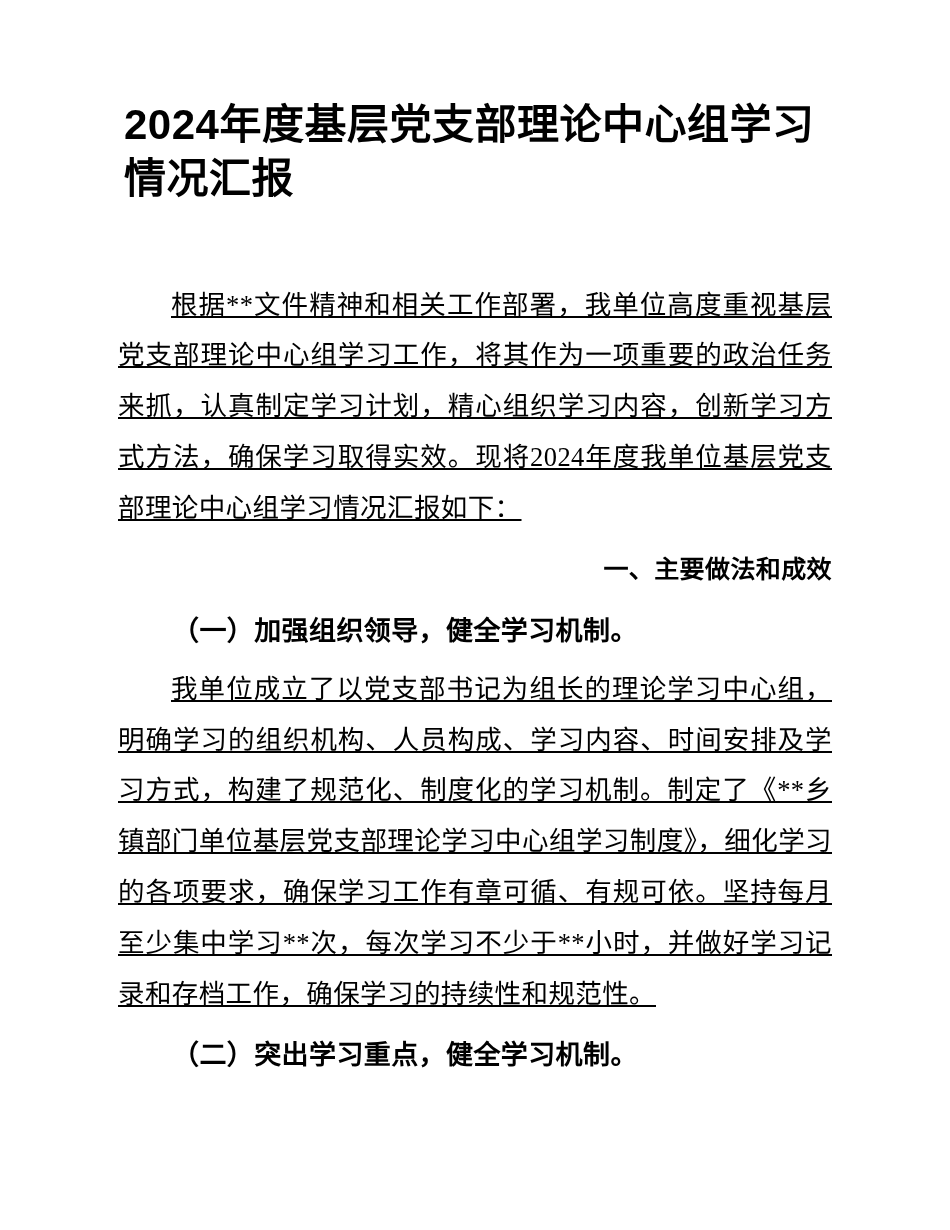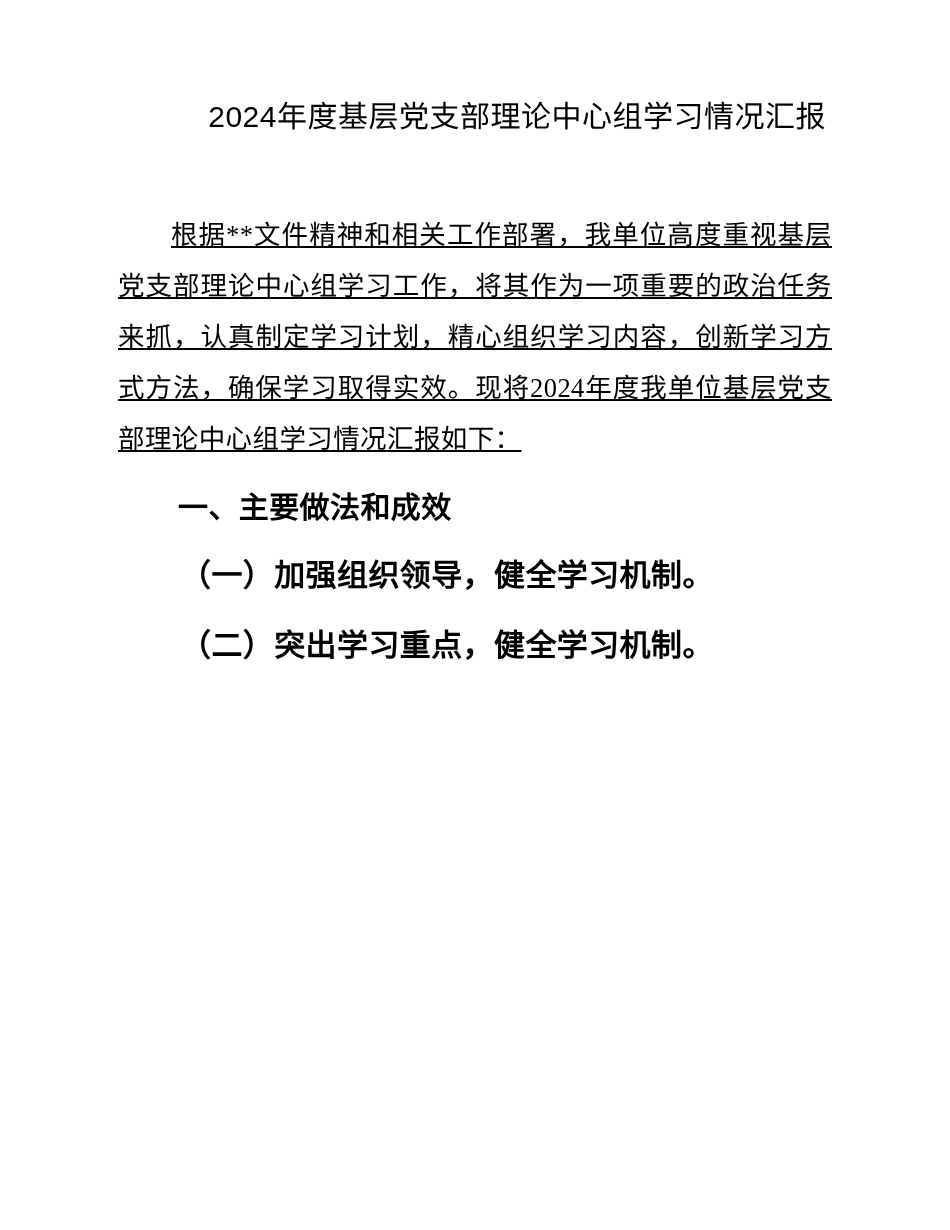--- a/index.html
+++ b/index.html
@@ -16,54 +16,55 @@
   }
   .page {
     box-sizing: border-box;
     width: 950px;
     height: 1230px;
     padding: 98px 118px 0 118px;
     background: #ffffff;
   }
   .doc-title {
     font-family: "Liberation Sans", "DejaVu Sans", sans-serif;
-    font-weight: normal;
-    font-size: 30px;
+    font-weight: bold;
+    font-size: 42px;
     line-height: 1.28;
-    text-align: right;
+    text-align: left;
     letter-spacing: 0.5px;
     margin: 0 0 0 0;
     padding: 0 6px;
   }
   .spacer-after-title {
     height: 74px;
   }
   p.body-para {
     font-size: 26.5px;
     line-height: 1.92;
     text-align: justify;
     text-justify: inter-ideograph;
     margin: 0 0 10px 0;
     text-indent: 2em;
     letter-spacing: 0.4px;
     text-decoration: underline;
   }
   p.heading1 {
-    font-family: Liberation Sans, sans-serif;
+    font-family: Liberation Mono, monospace;
     font-weight: bold;
-    font-size: 30px;
+    font-size: 25px;
     line-height: 1.92;
     margin: 14px 0 6px 0;
     text-indent: 2em;
     letter-spacing: 0.4px;
+    text-align: right;
   }
   p.heading2 {
     font-family: "Liberation Sans", "DejaVu Sans", sans-serif;
     font-weight: bold;
-    font-size: 31px;
+    font-size: 27px;
     line-height: 1.92;
     margin: 10px 0 6px 0;
     text-indent: 2em;
     letter-spacing: 0.4px;
   }
 </style>
 </head>
 <body>
 
 <div class="page">
@@ -71,16 +72,17 @@
   <h1 class="doc-title">2024年度基层党支部理论中心组学习情况汇报</h1>
 
   <div class="spacer-after-title"></div>
 
   <p class="body-para">根据**文件精神和相关工作部署，我单位高度重视基层党支部理论中心组学习工作，将其作为一项重要的政治任务来抓，认真制定学习计划，精心组织学习内容，创新学习方式方法，确保学习取得实效。现将2024年度我单位基层党支部理论中心组学习情况汇报如下：</p>
 
   <p class="heading1">一、主要做法和成效</p>
 
   <p class="heading2">（一）加强组织领导，健全学习机制。</p>
 
+  <p class="body-para">我单位成立了以党支部书记为组长的理论学习中心组，明确学习的组织机构、人员构成、学习内容、时间安排及学习方式，构建了规范化、制度化的学习机制。制定了《**乡镇部门单位基层党支部理论学习中心组学习制度》，细化学习的各项要求，确保学习工作有章可循、有规可依。坚持每月至少集中学习**次，每次学习不少于**小时，并做好学习记录和存档工作，确保学习的持续性和规范性。</p>
 
   <p class="heading2">（二）突出学习重点，健全学习机制。</p>
 
 </div>
 
 </body></html>

